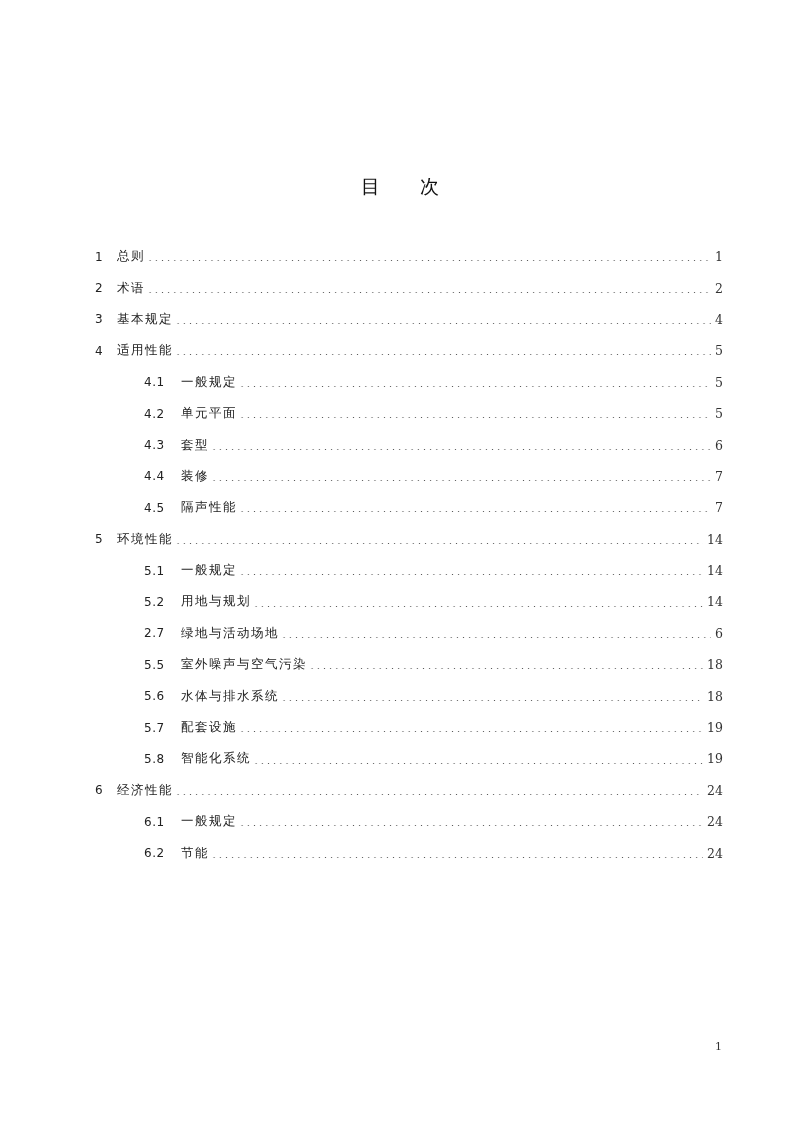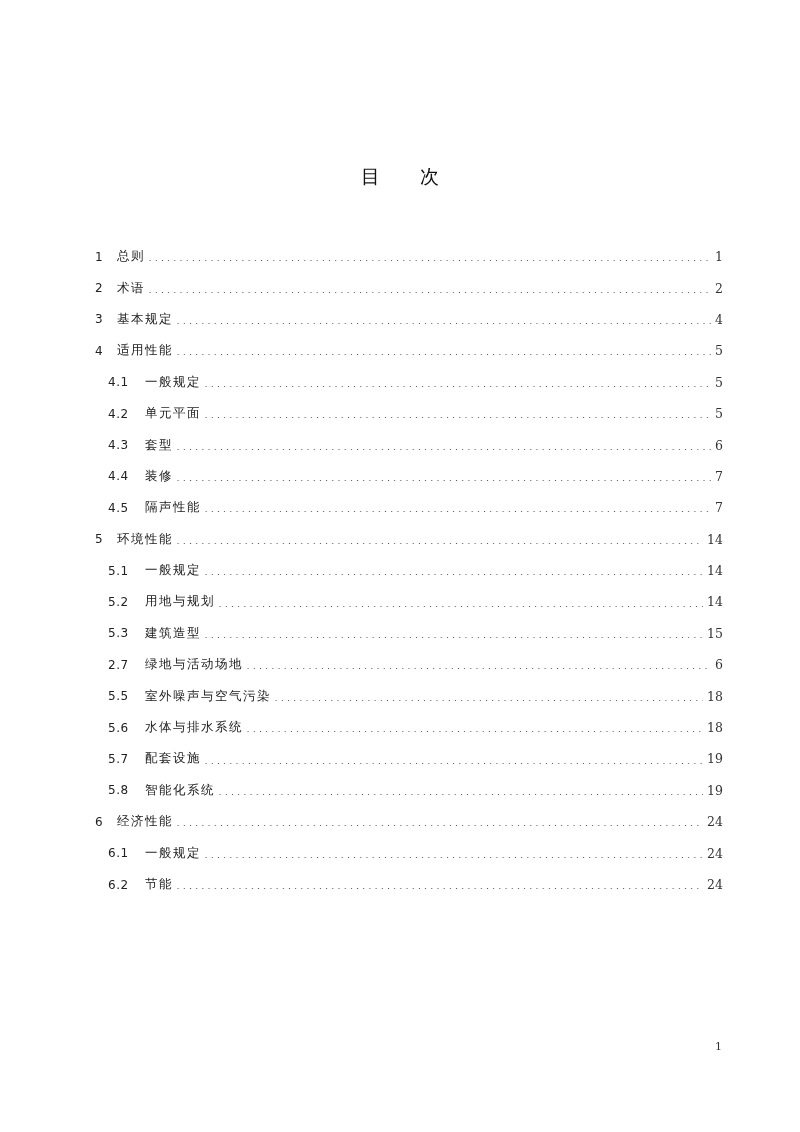--- a/index.html
+++ b/index.html
@@ -1,27 +1,27 @@
 <!DOCTYPE html>
 <html><head>
 <meta charset="utf-8">
 <style>
   html, body { margin:0; padding:0; background:#fff; }
   body { width:800px; height:1132px; position:relative; overflow:hidden;
          font-family: "DejaVu Sans", "Liberation Sans", sans-serif; color:#222; }
-  .title { position:absolute; top:164px; left:0; width:800px; text-align:center;
+  .title { position:absolute; top:174px; left:0; width:800px; text-align:center;
            font-size:19px; letter-spacing:0; color:#111; }
   .title span { display:inline-block; }
   .title .gap { width:40px; }
   .toc { position:absolute; top:241px; left:95px; width:628px; }
   .row { height:31.4px; display:flex; align-items:center; font-size:12.5px; }
   .num { flex:none; font-family:"DejaVu Sans", sans-serif; font-size:12px; }
   .lvl1 .num { width:22px; }
   .lvl2 { padding-left:13px; }
-  .lvl2 .num { width:37px; letter-spacing:0.5px; }
+  .lvl2 .num { width:37px; letter-spacing:0.5px;margin-left:36px; }
   .txt { flex:none; letter-spacing:1.5px; white-space:nowrap; }
   .dots { flex:1; overflow:hidden; white-space:nowrap; margin:0 4px 0 2px;
           height:14px; position:relative; }
   .dots::before { content:""; position:absolute; left:0; right:0; bottom:2px; height:1.4px;
           background-image: radial-gradient(circle, #555 0.7px, transparent 0.9px);
           background-size:6.2px 1.4px; background-repeat:repeat-x; }
   .pg { flex:none; font-family:"DejaVu Serif", "Liberation Serif", serif; font-size:12.5px;
         min-width:8px; text-align:right; color:#333; }
   .footer { position:absolute; top:1040px; left:700px; width:22px; text-align:right;
             font-family:"DejaVu Serif", serif; font-size:11px; color:#333; }
@@ -100,26 +100,20 @@
       <span class="dots"></span>
       <span class="pg">14</span>
     </div>
     <div class="row lvl2">
       <span class="num">5.2</span>
       <span class="txt">用地与规划</span>
       <span class="dots"></span>
       <span class="pg">14</span>
     </div>
     <div class="row lvl2">
-      <span class="num">5.3</span>
-      <span class="txt">建筑造型</span>
-      <span class="dots"></span>
-      <span class="pg">15</span>
-    </div>
-    <div class="row lvl2">
       <span class="num">2.7</span>
       <span class="txt">绿地与活动场地</span>
       <span class="dots"></span>
       <span class="pg">6</span>
     </div>
     <div class="row lvl2">
       <span class="num">5.5</span>
       <span class="txt">室外噪声与空气污染</span>
       <span class="dots"></span>
       <span class="pg">18</span>

